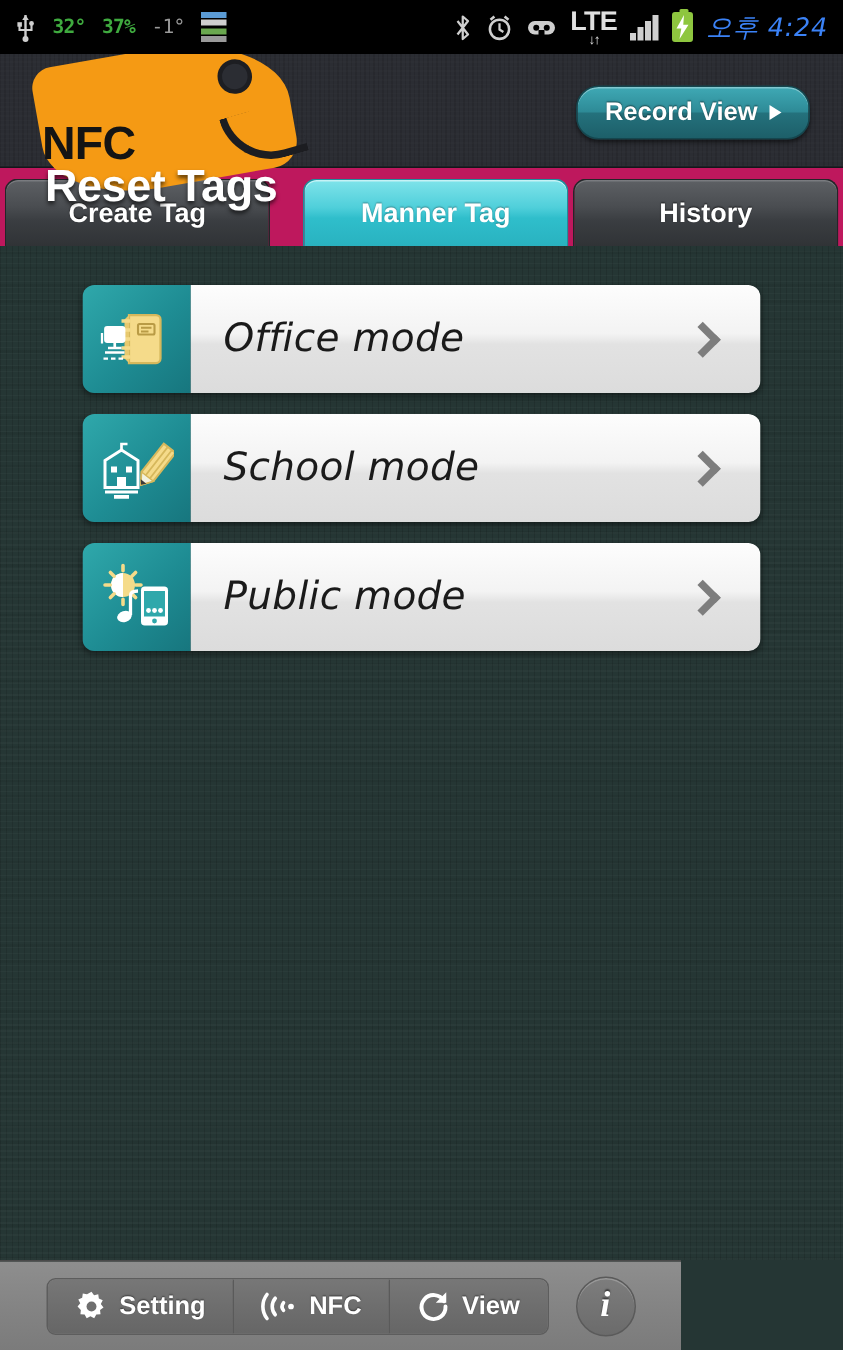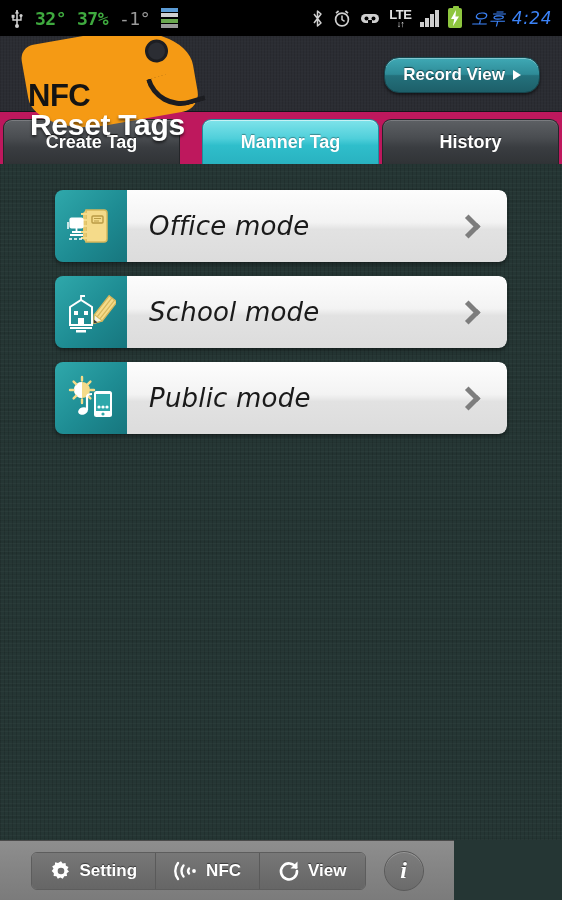--- a/index.html
+++ b/index.html
@@ -15,37 +15,37 @@
   .statusbar {
     position:absolute; top:0; left:0; width:562px; height:36px;
     background:#000;
     display:flex; align-items:center;
     padding:0 10px;
     z-index:30;
   }
   .sb-left { display:flex; align-items:center; gap:11px; }
   .sb-right { display:flex; align-items:center; gap:9px; margin-left:auto; }
   .sb-temp {
-    color:#3faa3f; font-size:18px; font-weight:bold;
+    color:#3faa3f; font-size:13px; font-weight:bold;
     font-family:"DejaVu Sans Mono", monospace; letter-spacing:-0.5px;
   }
   .sb-temp.grey { color:#9a9a9a; font-weight:normal; }
   .sb-clock {
     color:#3b82f6; font-size:17px; letter-spacing:0.5px;
     font-family:"DejaVu Sans", sans-serif;
     font-style:italic;
   }
   .sigbars { display:flex; align-items:flex-end; gap:1.5px; height:17px; }
   .sigbars i { width:3.5px; background:#cfcfcf; display:block; }
   .sigbars i:nth-child(1){height:5px;} .sigbars i:nth-child(2){height:9px;}
   .sigbars i:nth-child(3){height:13px;} .sigbars i:nth-child(4){height:17px;}
   .netbars { display:flex; flex-direction:column; gap:1.5px; width:17px; }
   .netbars i { height:4px; display:block; }
   .lte-wrap { display:flex; flex-direction:column; align-items:center; line-height:1; }
-  .lte-wrap .lt { color:#e0e0e0; font-size:13px; font-weight:bold; letter-spacing:-0.5px;text-align:center; }
+  .lte-wrap .lt { color:#e0e0e0; font-size:18px; font-weight:bold; letter-spacing:-0.5px;text-align:center; }
   .lte-wrap .ar { color:#e0e0e0; font-size:9px; margin-top:-1px; letter-spacing:-1px; }
   .batt {
     width:14px; height:20px; border:2px solid #8ec63f; border-radius:2px;
     position:relative; background:#8ec63f;
   }
   .batt:before {
     content:""; position:absolute; top:-4px; left:3px; width:6px; height:3px;
     background:#8ec63f; border-radius:1px;
   }
 

